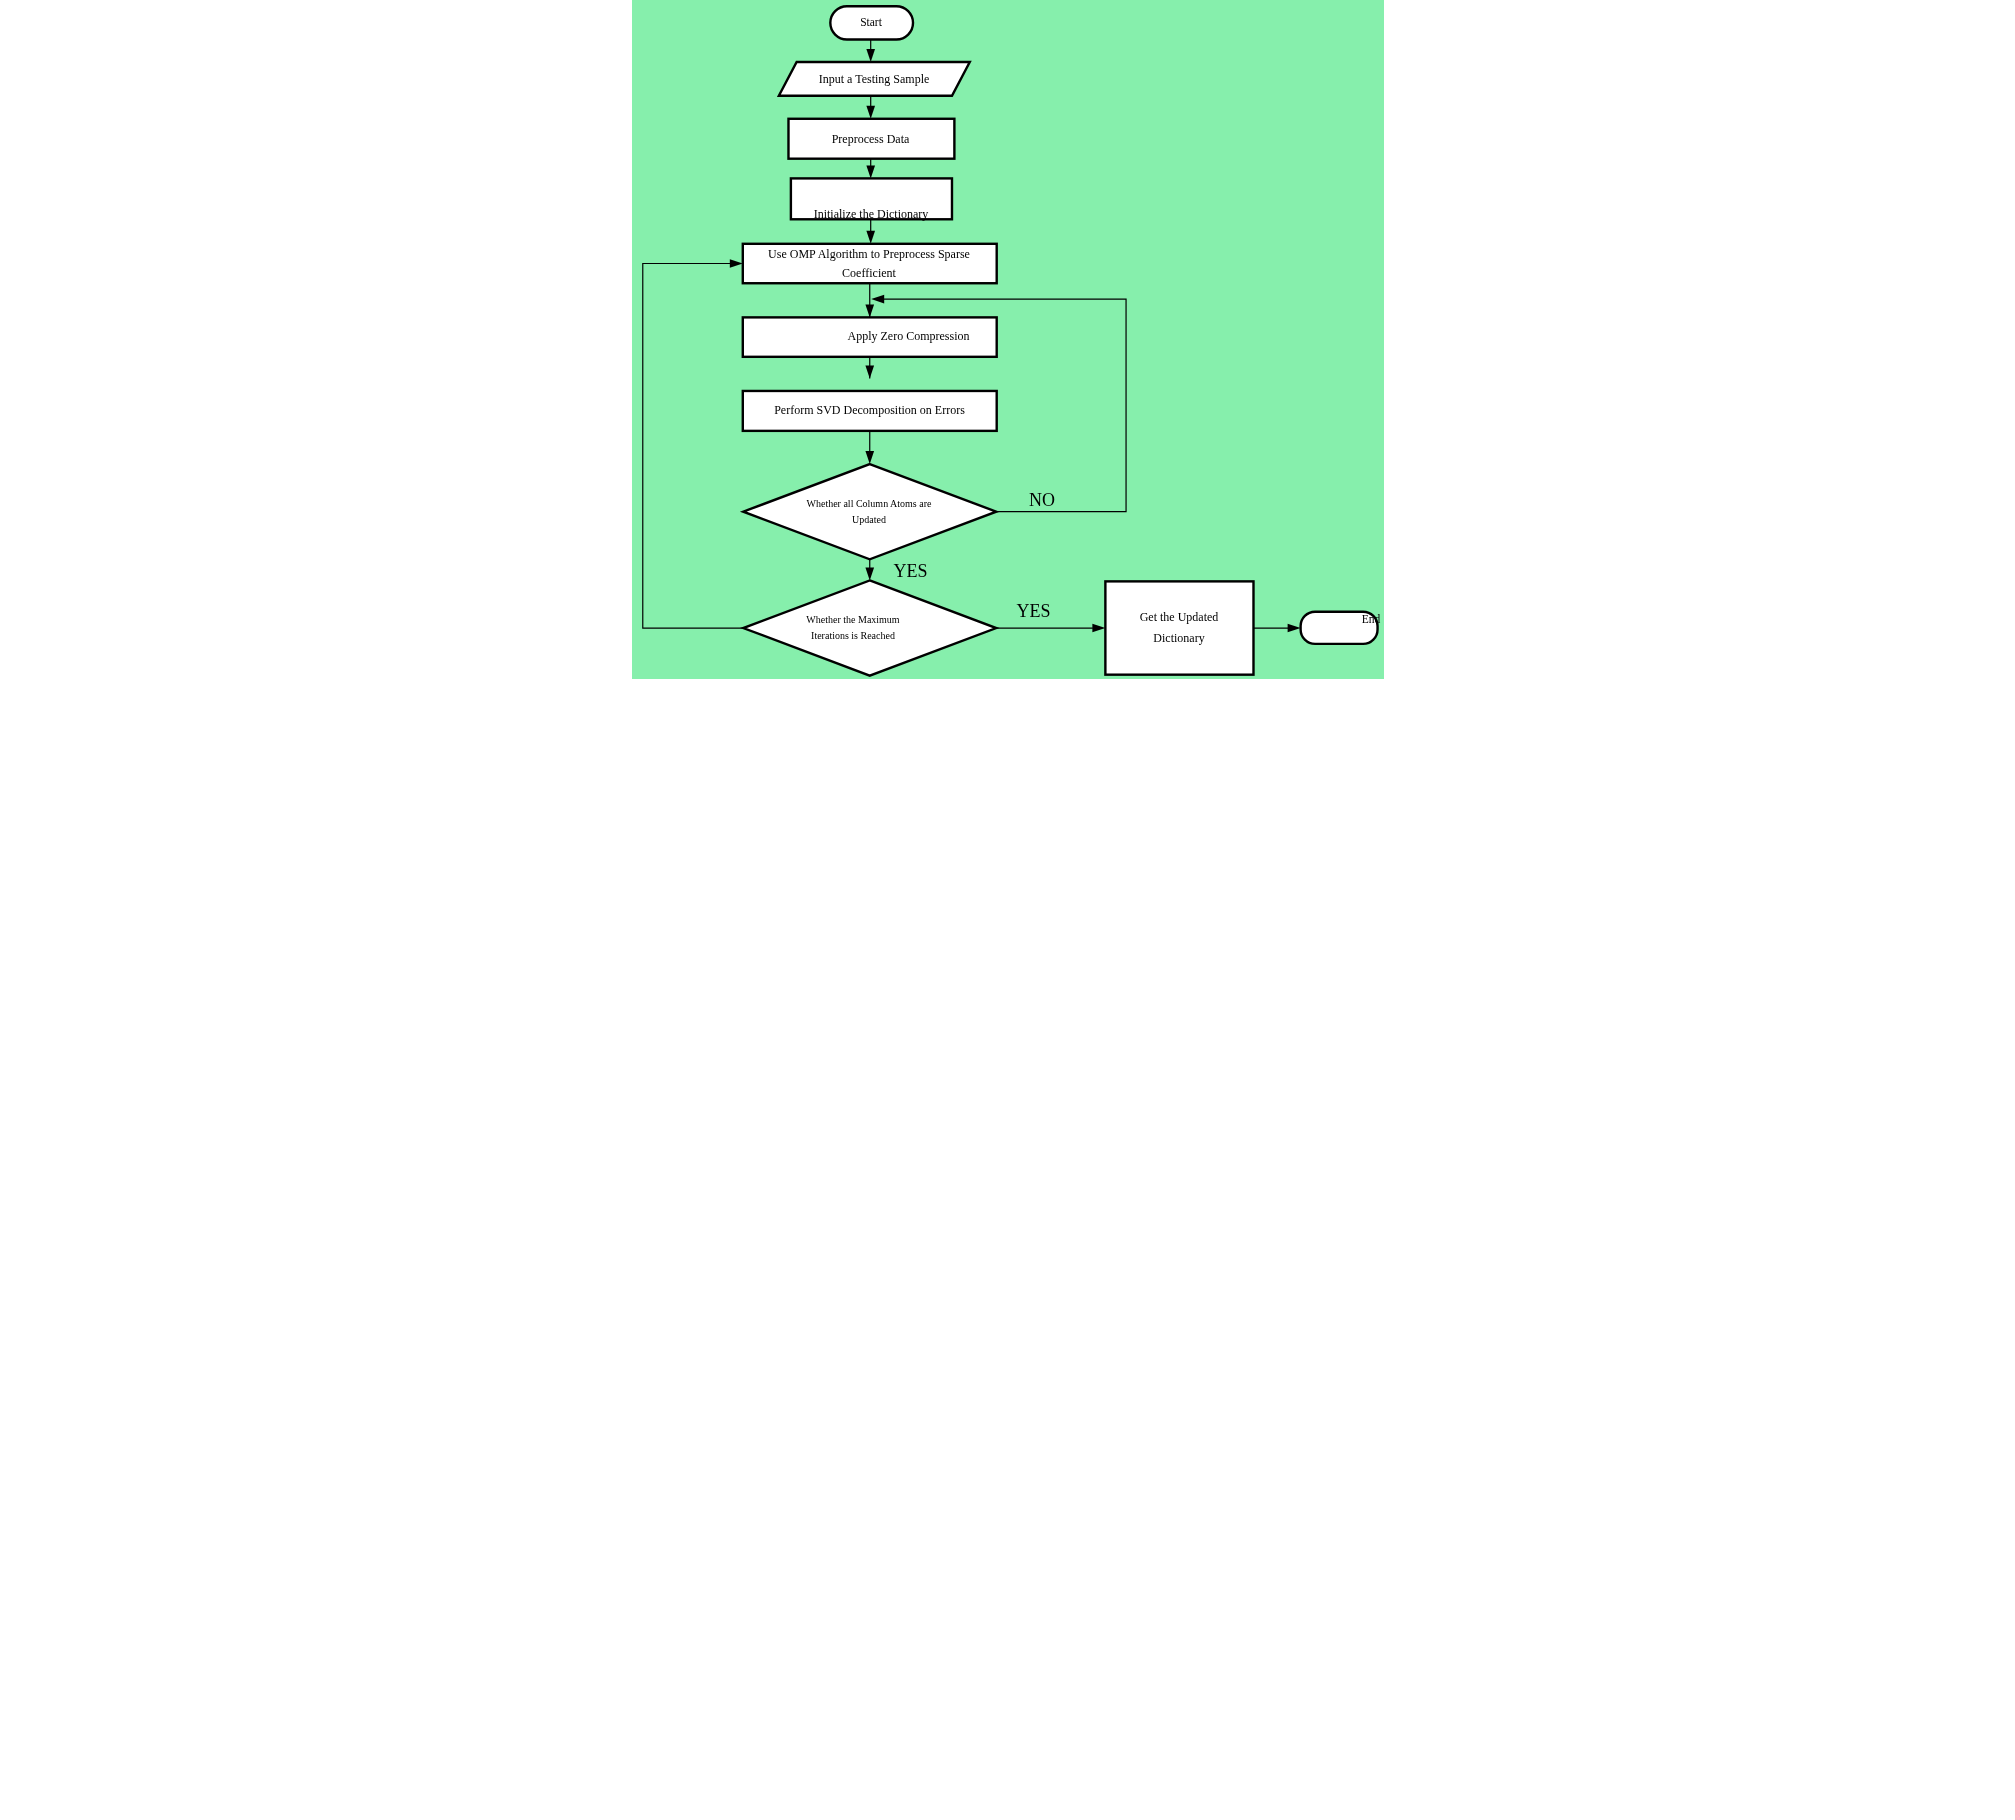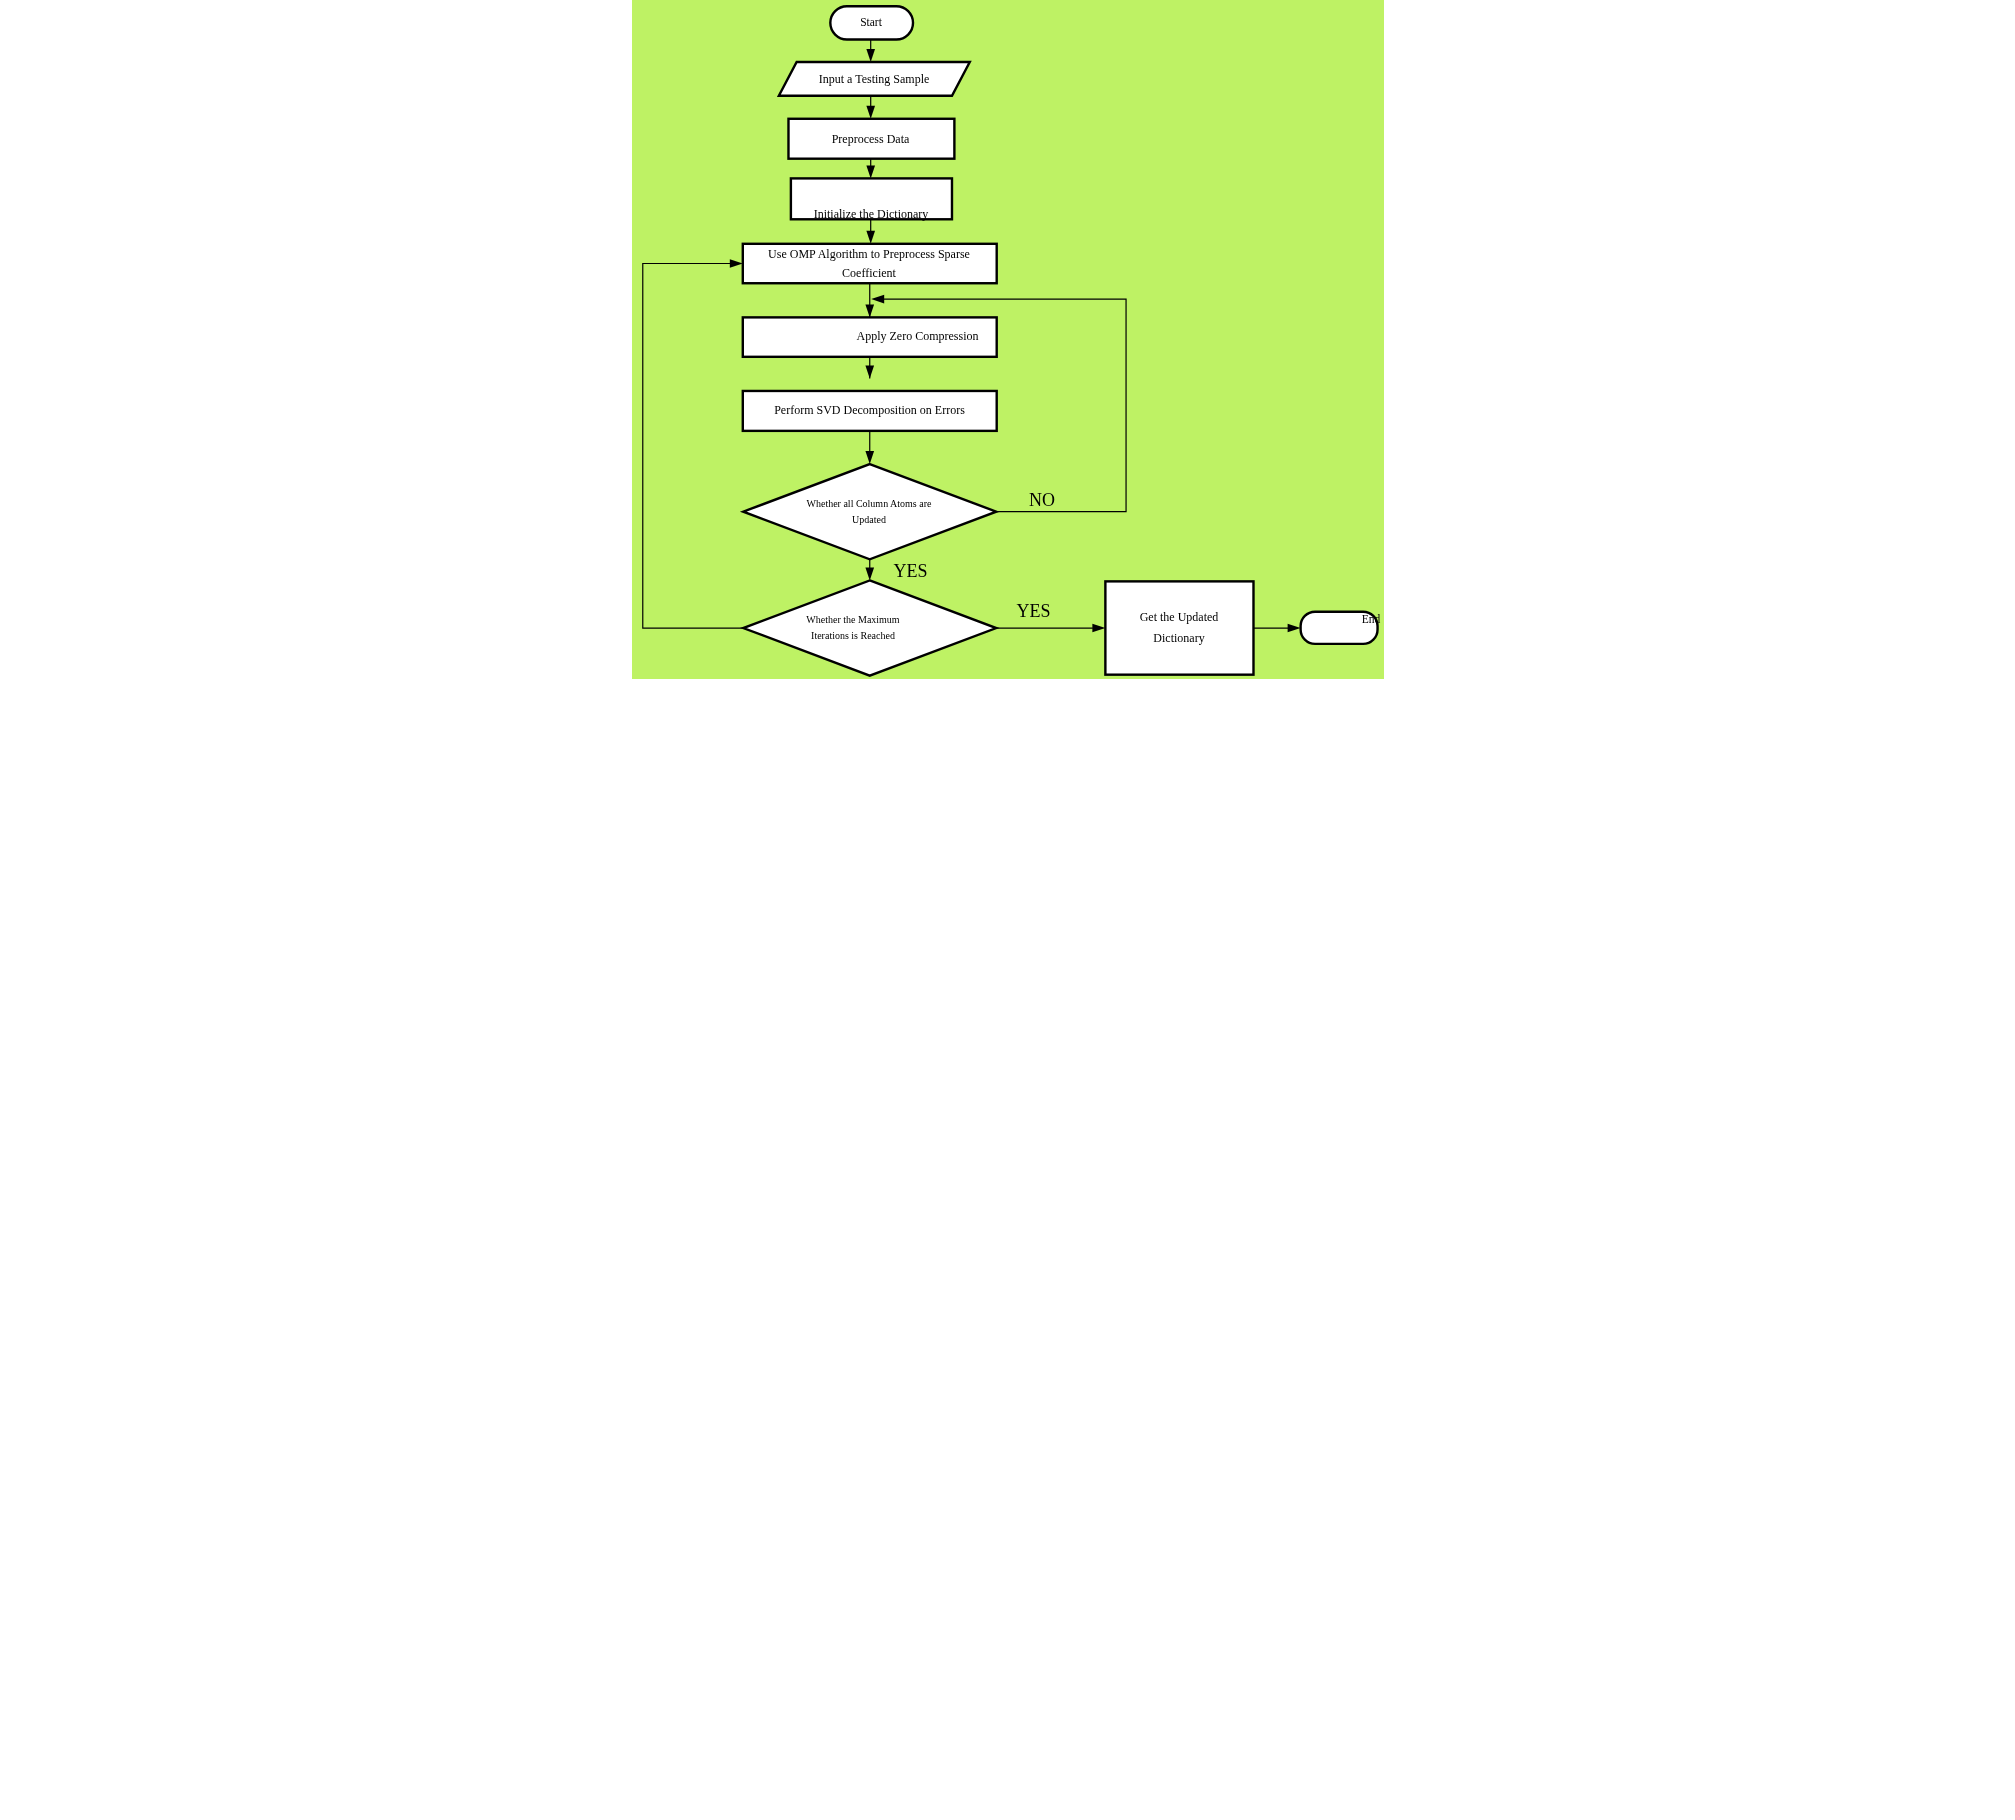--- a/index.html
+++ b/index.html
@@ -6,21 +6,21 @@
   html, body {
     margin: 0;
     padding: 0;
     background: #ffffff;
   }
   .canvas {
     position: relative;
     width: 752px;
     height: 679px;
     margin: 0 auto;
-    background: #bef264;
+    background: #86efac;
     font-family: "Liberation Serif", "DejaVu Serif", serif;
     color: #000;
   }
   .diagram-svg {
     position: absolute;
     inset: 0;
     width: 100%;
     height: 100%;
   }
   .node-label {
@@ -102,21 +102,21 @@
   <div class="node-label terminator-label" style="left:198px; top:6.3px; width:83px; height:33px;">Start</div>
 
   <div class="node-label" style="left:147px; top:62px; width:191px; height:34px;">Input a Testing Sample</div>
 
   <div class="node-label" style="left:156px; top:119px; width:166px; height:40px;">Preprocess Data</div>
 
   <div class="node-label" style="left:159px; top:178px; width:161px; height:41px;margin-top:16px;">Initialize the Dictionary</div>
 
   <div class="node-label" style="left:122px; top:244px; width:231px; height:39px;">Use OMP Algorithm to Preprocess Sparse Coefficient</div>
 
-  <div class="node-label" style="left:111px; top:317px; width:254px; height:39px;padding-left:48px;">Apply Zero Compression</div>
+  <div class="node-label" style="left:102px; top:317px; width:254px; height:39px;padding-left:48px;">Apply Zero Compression</div>
 
   <div class="node-label" style="left:111px; top:391px; width:254px; height:38px;">Perform SVD Decomposition on Errors</div>
 
   <div class="node-label d-label" style="left:171px; top:488px; width:133px; height:48px;">Whether all Column Atoms are Updated</div>
 
   <div class="node-label d-label" style="left:164px; top:604px; width:115px; height:48px;">Whether the Maximum Iterations is Reached</div>
 
   <div class="node-label" style="left:488px; top:581px; width:119px; height:93px; line-height:1.75;">Get the Updated Dictionary</div>
 
   <div class="node-label terminator-label" style="left:701px; top:612px; width:77px; height:16px;">End</div>

